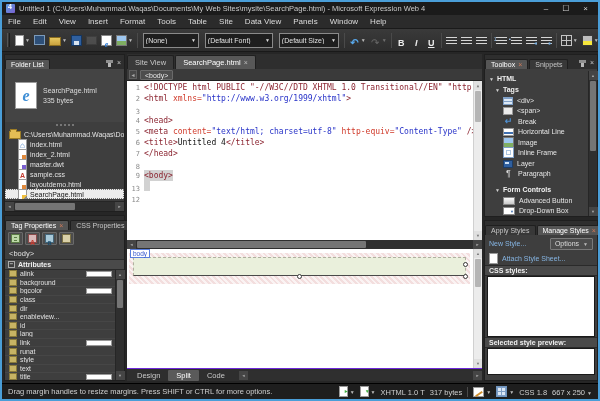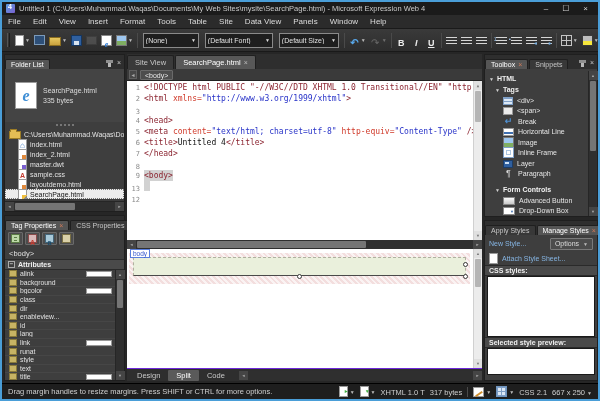--- a/index.html
+++ b/index.html
@@ -681,18 +681,18 @@
         <span class="st-group">317 bytes</span>
         <span class="st-sep"></span>
         <span class="st-group">
           <span class="ic ic-style-application"></span>
           <span class="caret"></span>
         </span>
         <span class="st-group">
           <span class="ic ic-visual-aids"></span>
           <span class="caret"></span>
         </span>
-        <span class="st-group">CSS 2.1</span>
+        <span class="st-group">CSS 1.8</span>
         <span class="st-group">667 x 250<span class="caret"></span></span>
       </span>
   </div>
 
 </div>
 
 </body></html>

